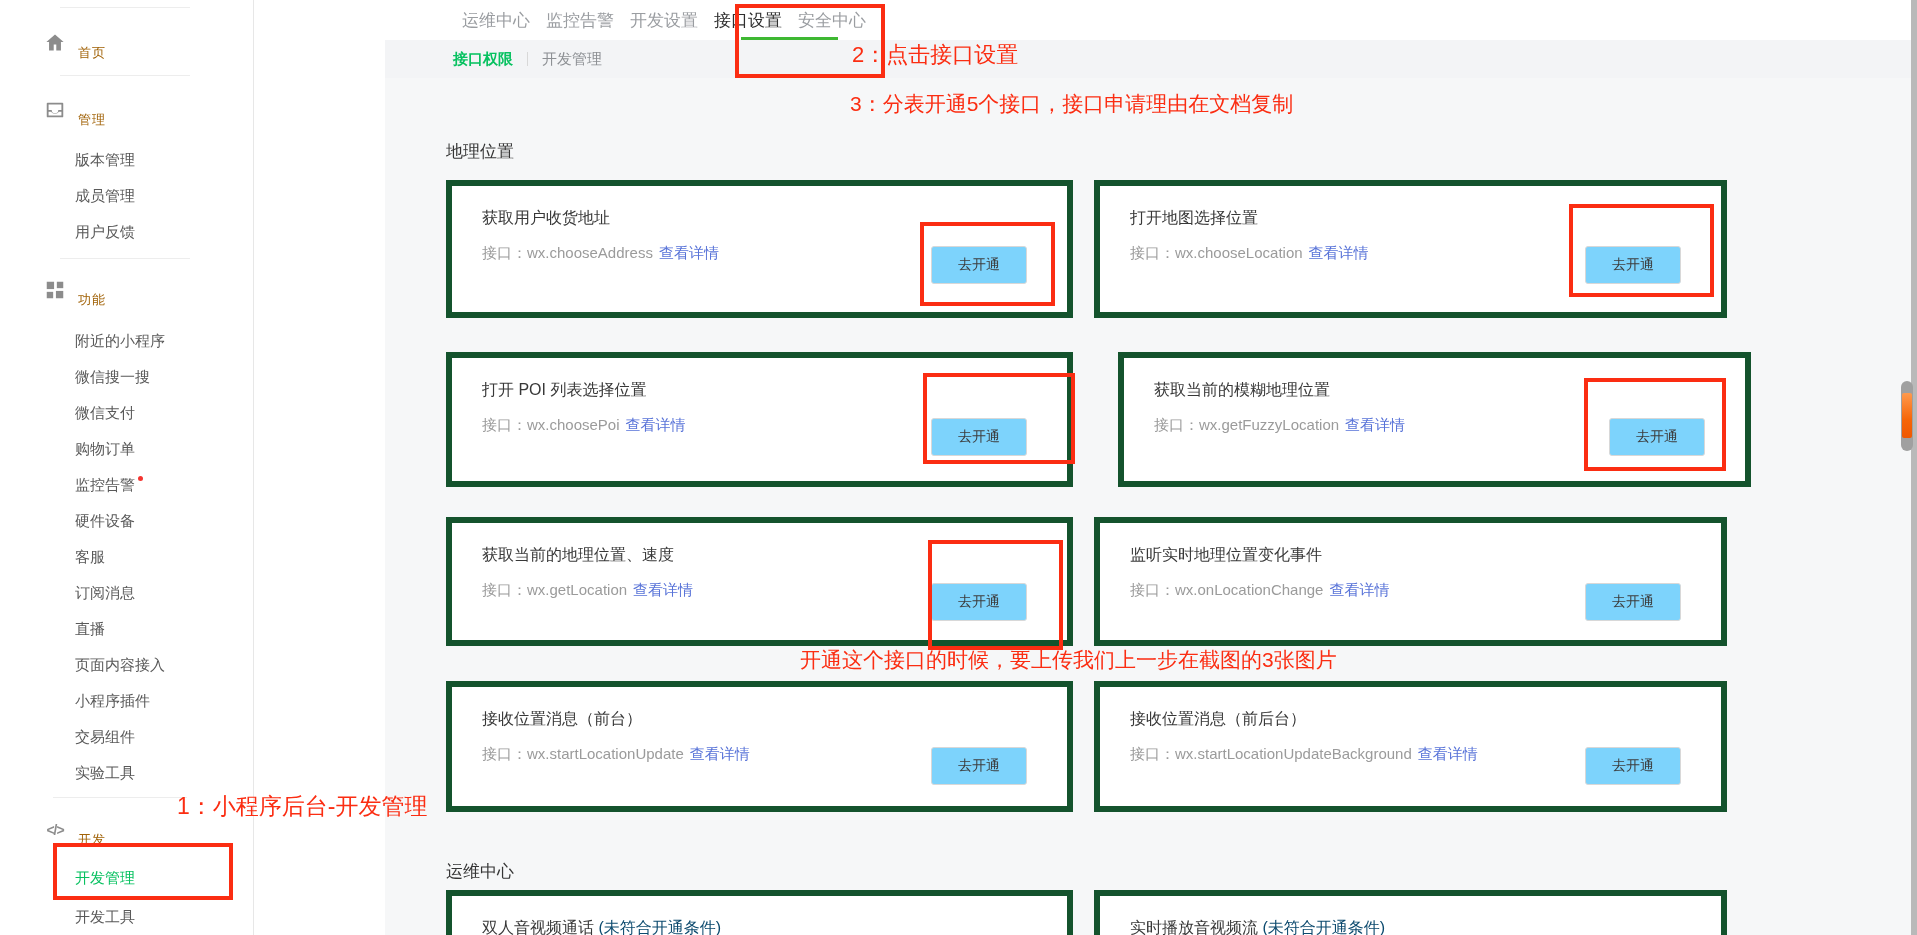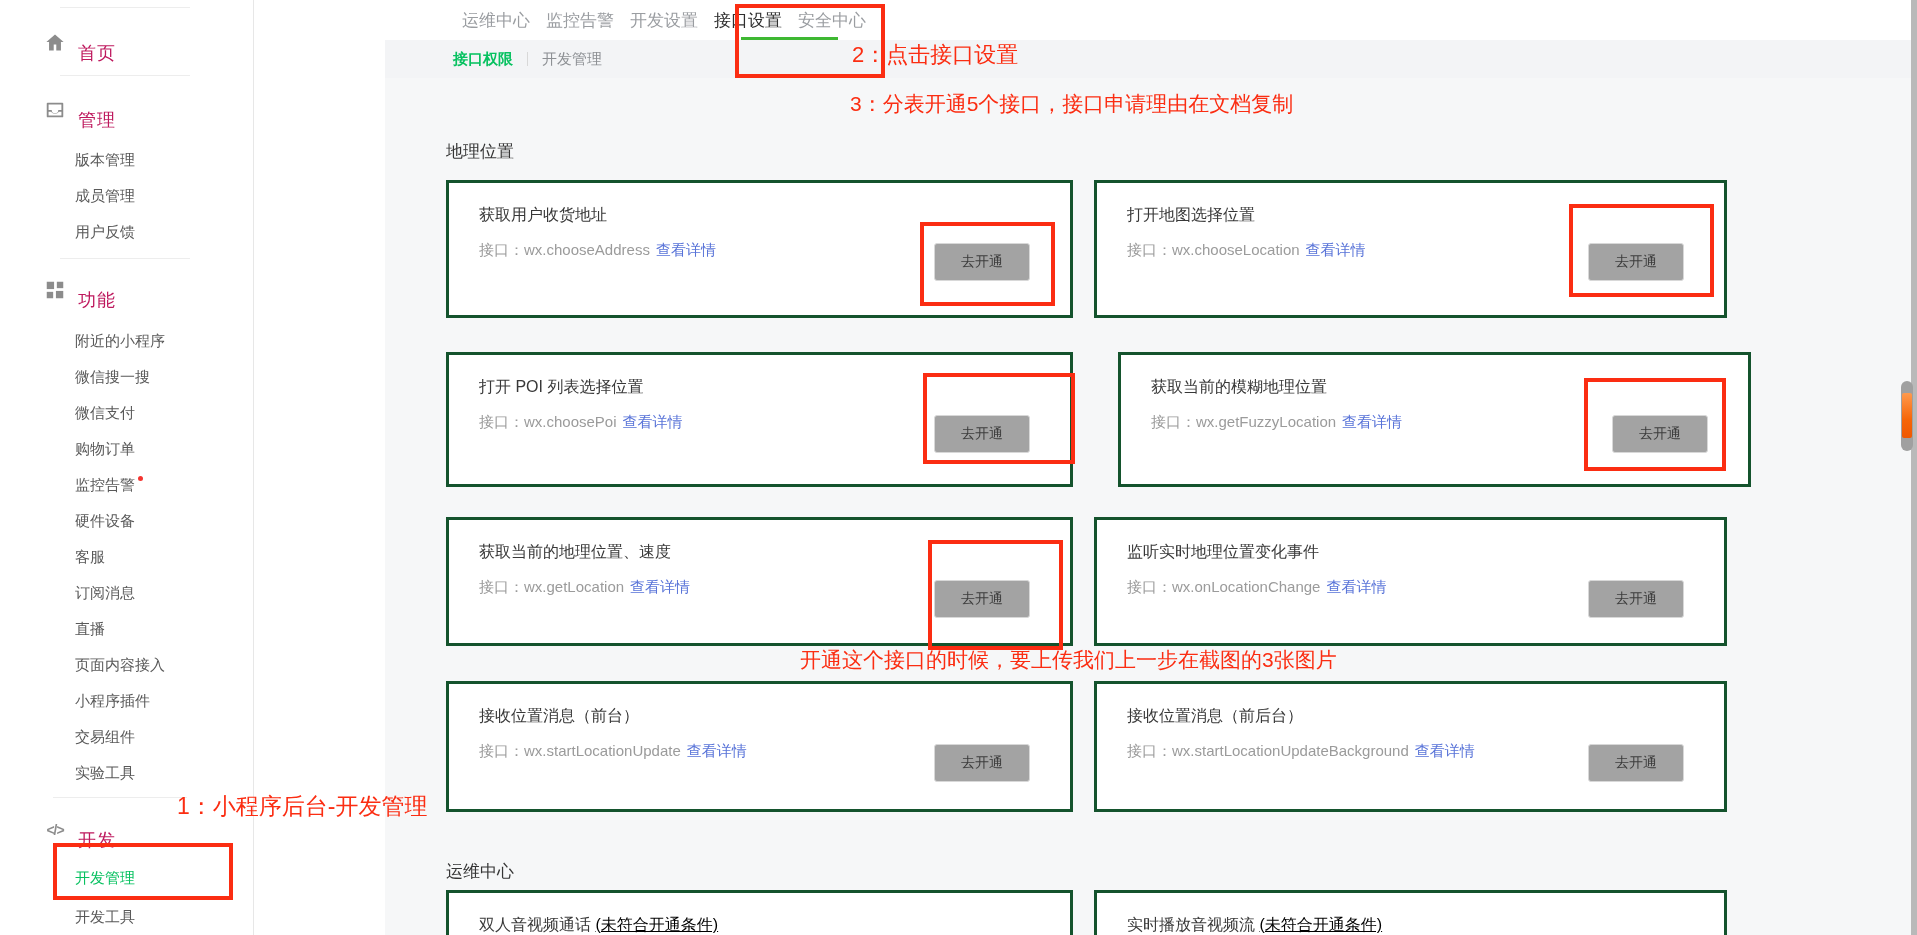--- a/index.html
+++ b/index.html
@@ -8,49 +8,49 @@
     background:#ffffff;
     font-family:"Liberation Sans","DejaVu Sans",sans-serif;
     color:#353535;
   }
   .abs{position:absolute;}
   
   .sidebar{position:absolute;left:0;top:0;width:253px;height:935px;background:#fff;}
   .side-vline{position:absolute;left:253px;top:0;width:1px;height:935px;background:#e7e7e7;}
   .side-divider{position:absolute;left:60px;width:130px;height:1px;background:#ededed;}
   .side-group{position:absolute;left:44px;display:flex;align-items:center;gap:12px;height:26px;cursor:pointer;}
-  .side-group .glabel{font-size:18px;color:#be185d;letter-spacing:1px;margin-top:19px;}
+  .side-group .glabel{font-size:13px;color:#a16207;letter-spacing:1px;margin-top:19px;}
   .side-icon{width:22px;height:22px;color:#8c8c8c;display:inline-flex;align-items:center;justify-content:center;}
   .side-icon svg{width:22px;height:22px;fill:currentColor;}
   .code-icon{font-size:14px;font-weight:bold;color:#8c8c8c;letter-spacing:-1px;}
   .side-item{position:absolute;left:75px;height:20px;font-size:15px;color:#595959;cursor:pointer;white-space:nowrap;}
   .side-item.active{color:#07c160;}
   .badge-dot{display:inline-block;width:5px;height:5px;border-radius:50%;background:#f43530;vertical-align:9px;margin-left:3px;}
   
   .tabrow{position:absolute;left:462px;top:0;height:40px;display:flex;gap:16px;align-items:center;}
   .tab{font-size:17px;color:#9a9da1;cursor:pointer;white-space:nowrap;}
   .tab.active{color:#2f2f2f;}
   .tab-underline{position:absolute;left:741px;top:37px;width:97px;height:4px;background:#3eb832;}
   
   .subtab-bar{position:absolute;left:385px;top:40px;width:1532px;height:38px;background:#f3f4f6;}
   .subtab-inner{position:absolute;left:68px;top:0;height:38px;display:flex;align-items:center;gap:14px;}
   .subtab{font-size:15px;color:#8d9094;cursor:pointer;}
   .subtab.active{color:#07c160;font-weight:bold;}
   .subtab-sep{width:1px;height:14px;background:#d8d8d8;}
   
   .content-bg{position:absolute;left:385px;top:78px;width:1532px;height:857px;background:#f6f7f8;}
   .section-title{position:absolute;font-size:17px;color:#353535;}
-  .card{position:absolute;background:#fff;border:3px solid #14532d;box-sizing:border-box;}
+  .card{position:absolute;background:#fff;border:6px solid #14532d;box-sizing:border-box;}
   .card-title{position:absolute;left:30px;top:22px;font-size:16px;color:#383838;white-space:nowrap;}
-  .card-note{color:#000000;text-decoration:underline;}
+  .card-note{color:#0c4a6e;}
   .card-api{position:absolute;left:30px;top:58px;font-size:15px;white-space:nowrap;}
   .api-label,.api-name{color:#9b9b9b;}
   .detail-link{color:#5873d8;cursor:pointer;text-decoration:none;margin-left:6px;}
   .open-btn{position:absolute;right:40px;top:60px;width:96px;height:38px;
-    background:#a3a3a3;border:1px solid #d8d8d8;border-radius:3px;
+    background:#7dd3fc;border:1px solid #d8d8d8;border-radius:3px;
     font-size:14px;color:#3c3c3c;cursor:pointer;font-family:inherit;}
   
   .ann-box{position:absolute;border:4px solid #fb2d12;box-sizing:border-box;pointer-events:none;}
   .ann-text{position:absolute;color:#fb2d12;white-space:nowrap;pointer-events:none;}
   
   .scroll-track{position:absolute;right:0;top:0;width:6px;height:935px;background:#b9b9b9;}
   .scroll-thumb{position:absolute;left:1901px;top:381px;width:12px;height:70px;border-radius:6px;background:#a0a0a0;cursor:pointer;}
   .scroll-thumb .inner{position:absolute;left:1px;top:12px;width:10px;height:45px;border-radius:2px;
     background:linear-gradient(180deg,#ff9a4d 0%,#f66507 60%,#ef5802 100%);}
 </style>

